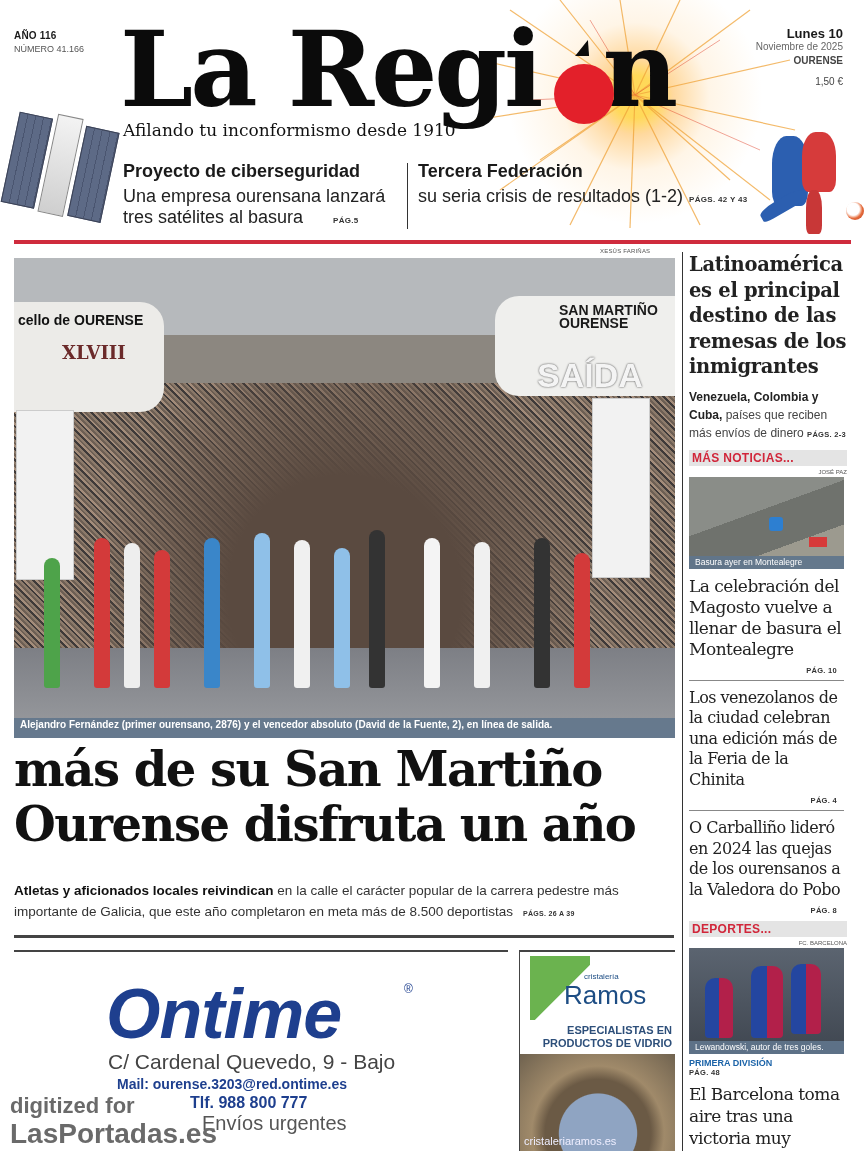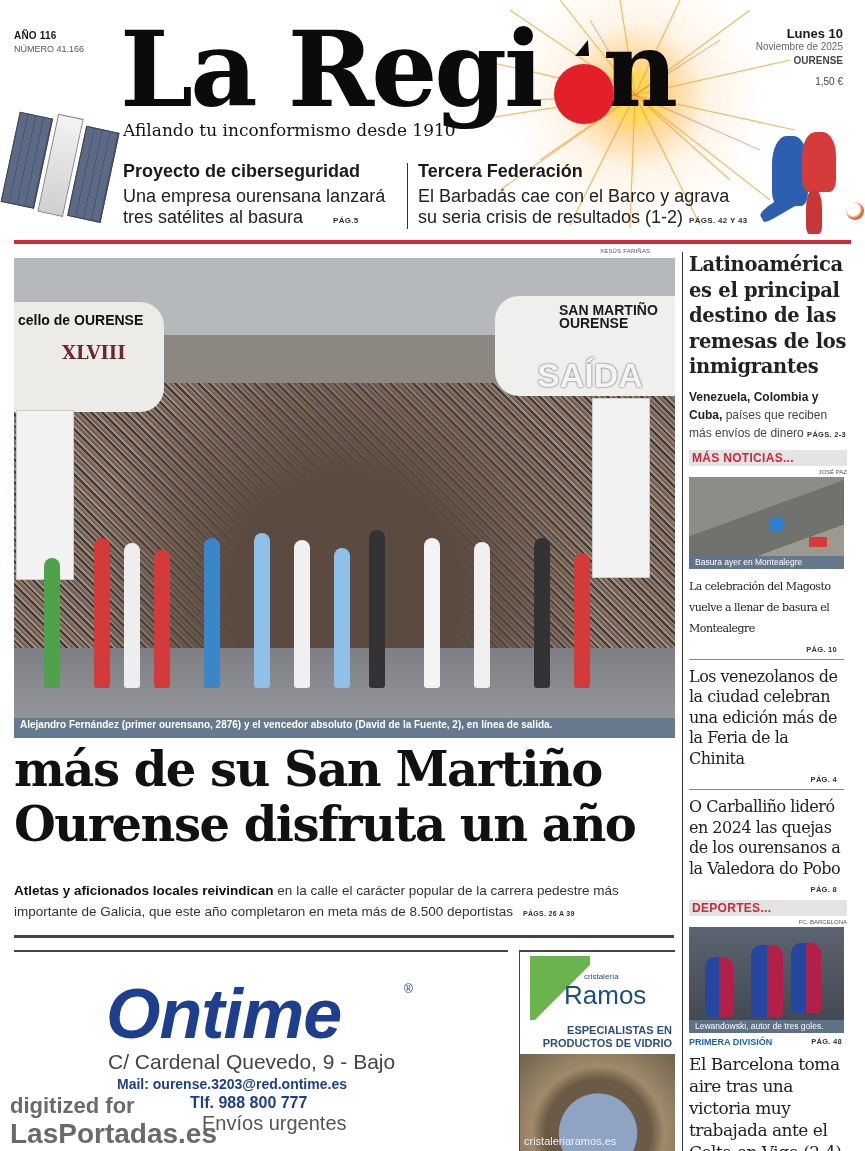--- a/index.html
+++ b/index.html
@@ -109,21 +109,21 @@
   .sb-lead-sub { font-size: 12px; line-height: 18px; color: #444; margin-top: 8px; }
   .sb-lead-sub b { color: #222; }
   .sb-pag { font-size: 7.5px; font-weight: bold; color: #333; letter-spacing: .3px; }
   .sb-section { margin-top: 6px; height: 16px; background: #e4e4e4; color: #d1263a; font-size: 12px; font-weight: bold; padding-left: 3px; line-height: 16px; letter-spacing: .3px; }
   .sb-credit { text-align: right; font-size: 6px; color: #555; margin-top: 3px; }
   .sb-photo { position: relative; width: 155px; height: 92px; margin-top: 2px; overflow: hidden; }
   .sb-photo .cap { position: absolute; left: 0; bottom: 0; width: 100%; height: 13px; background: rgba(96,117,140,.92); color: #fff; font-size: 8.5px; padding: 1px 6px; white-space: nowrap; }
   .sb-story { font-family: "DejaVu Serif", serif; font-size: 16px; line-height: 20.5px; color: #222; letter-spacing: -.5px; margin-top: 7px; }
   .sb-story-pag { text-align: right; margin-top: 6px; padding-right: 10px; }
   .sb-rule { height: 1px; background: #888; margin-top: 5px; width: 155px; }
-  .sb-primera { display: flex; justify-content: space-between; width: 155px; margin-top: 4px; padding-right: 2px; }
+  .sb-primera { display: flex; justify-content: space-between; width: 155px; margin-top: 4px; padding-right: 2px; flex-direction: column; }
   .sb-primera .k { color: #1b63a8; font-size: 9px; font-weight: bold; }
 </style>
 </head>
 <body>
 
 <div class="abs meta-left" style="left:14px;top:30px;">
   <div class="ano">AÑO 116</div>
   <div class="numero">NÚMERO 41.166</div>
 </div>
 
@@ -181,21 +181,20 @@
   <div class="kicker">Proyecto de ciberseguridad</div>
   <div class="text">
     <div>Una empresa ourensana lanzará</div>
     <div><span>tres satélites al basura</span><span class="pag" style="margin-left:30px;">PÁG.5</span></div>
   </div>
 </div>
 <div class="abs promo-sep"></div>
 <div class="abs promo" style="left:418px;top:161px;width:340px;">
   <div class="kicker">Tercera Federación</div>
   <div class="text">
-    <div>El Barbadás cae con el Barco y agrava</div>
     <div><span>su seria crisis de resultados (1-2)</span><span class="pag" style="margin-left:6px;">PÁGS. 42 Y 43</span></div>
   </div>
 </div>
 
 <div class="abs players">
   <div class="player" style="left:20px;top:8px;width:36px;height:70px;background:#2c5fb0;"></div>
   <div class="player" style="left:50px;top:4px;width:34px;height:60px;background:#d63b3b;"></div>
   <div class="player" style="left:6px;top:70px;width:50px;height:14px;background:#2c5fb0;transform:rotate(-30deg);"></div>
   <div class="player" style="left:54px;top:62px;width:16px;height:44px;background:#c83737;"></div>
   <div class="ball"></div>
@@ -276,21 +275,21 @@
   </div>
 
   <div class="sb-section">MÁS NOTICIAS...</div>
   <div class="sb-credit">JOSÉ PAZ</div>
   <div class="sb-photo" style="background:linear-gradient(160deg,#8a8d88 0 40%,#6f726d 40% 70%,#9c9a8f 70%);">
     <div style="position:absolute;left:80px;top:40px;width:14px;height:14px;background:#2d7fd1;border-radius:3px;"></div>
     <div style="position:absolute;left:120px;top:60px;width:18px;height:10px;background:#d73a3a;"></div>
     <div class="cap">Basura ayer en Montealegre</div>
   </div>
 
-  <div class="sb-story" style="font-size:11px;line-height:21px;">La celebración del Magosto vuelve a llenar de basura el Montealegre</div>
+  <div class="sb-story" style="font-size:17px;line-height:21px;">La celebración del Magosto vuelve a llenar de basura el Montealegre</div>
   <div class="sb-pag sb-story-pag">PÁG. 10</div>
   <div class="sb-rule"></div>
 
   <div class="sb-story">Los venezolanos de la ciudad celebran una edición más de la Feria de la Chinita</div>
   <div class="sb-pag sb-story-pag">PÁG. 4</div>
   <div class="sb-rule"></div>
 
   <div class="sb-story">O Carballiño lideró en 2024 las quejas de los ourensanos a la Valedora do Pobo</div>
   <div class="sb-pag sb-story-pag">PÁG. 8</div>
 

